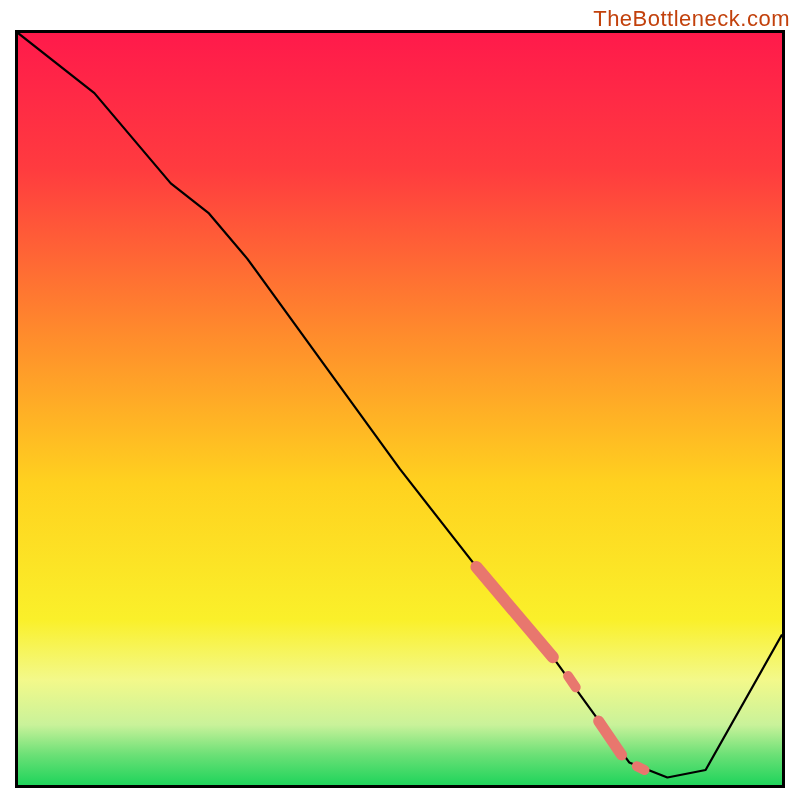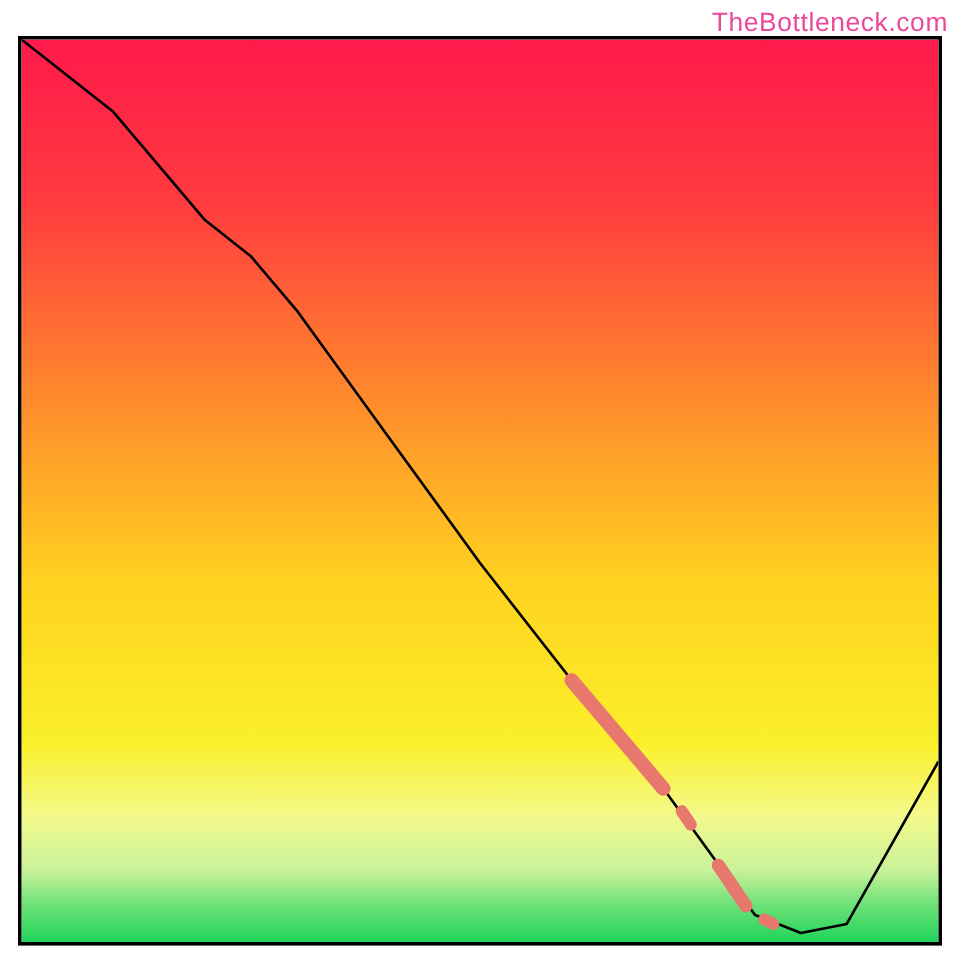--- a/index.html
+++ b/index.html
@@ -13,21 +13,21 @@
   }
   .wrapper {
     position: relative;
     width: 800px;
     height: 800px;
   }
   .watermark {
     position: absolute;
     top: 6px;
     right: 10px;
-    color: #ec4899;
+    color: #c2410c;
     font-size: 22px;
     font-weight: 500;
     letter-spacing: 0.5px;
     z-index: 10;
   }
   .plot-frame {
     position: absolute;
     left: 15px;
     top: 30px;
     width: 770px;

